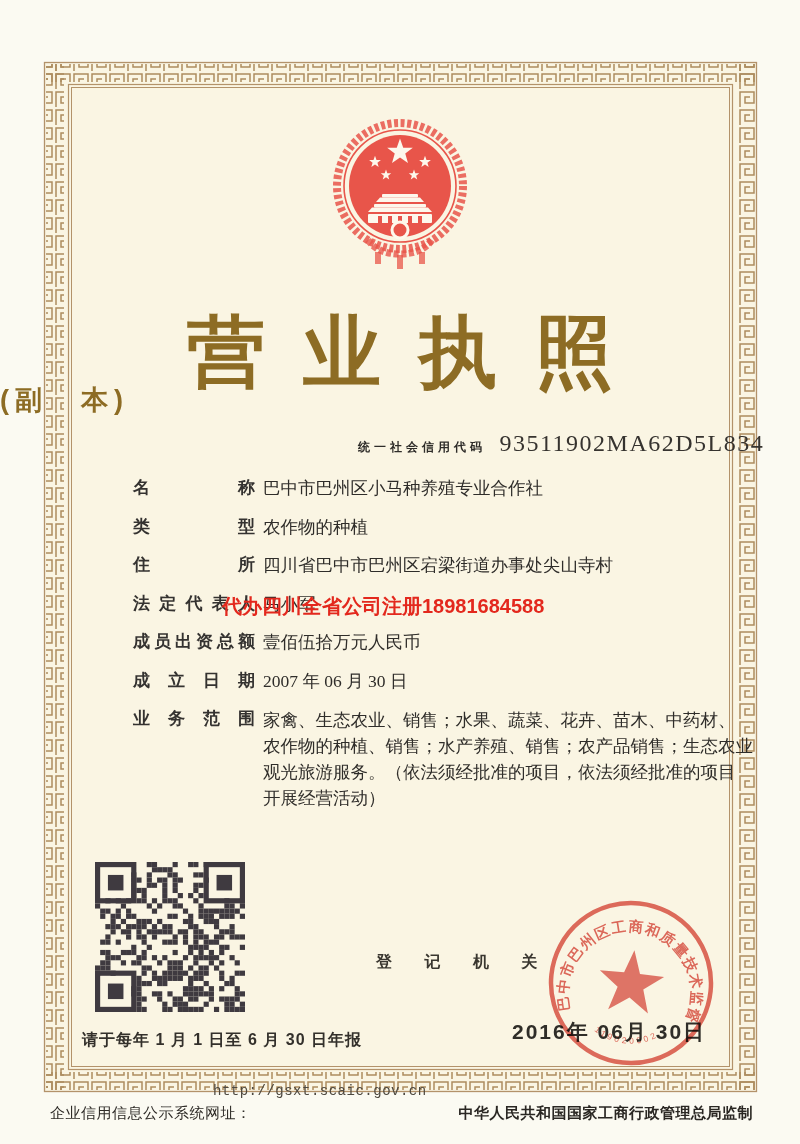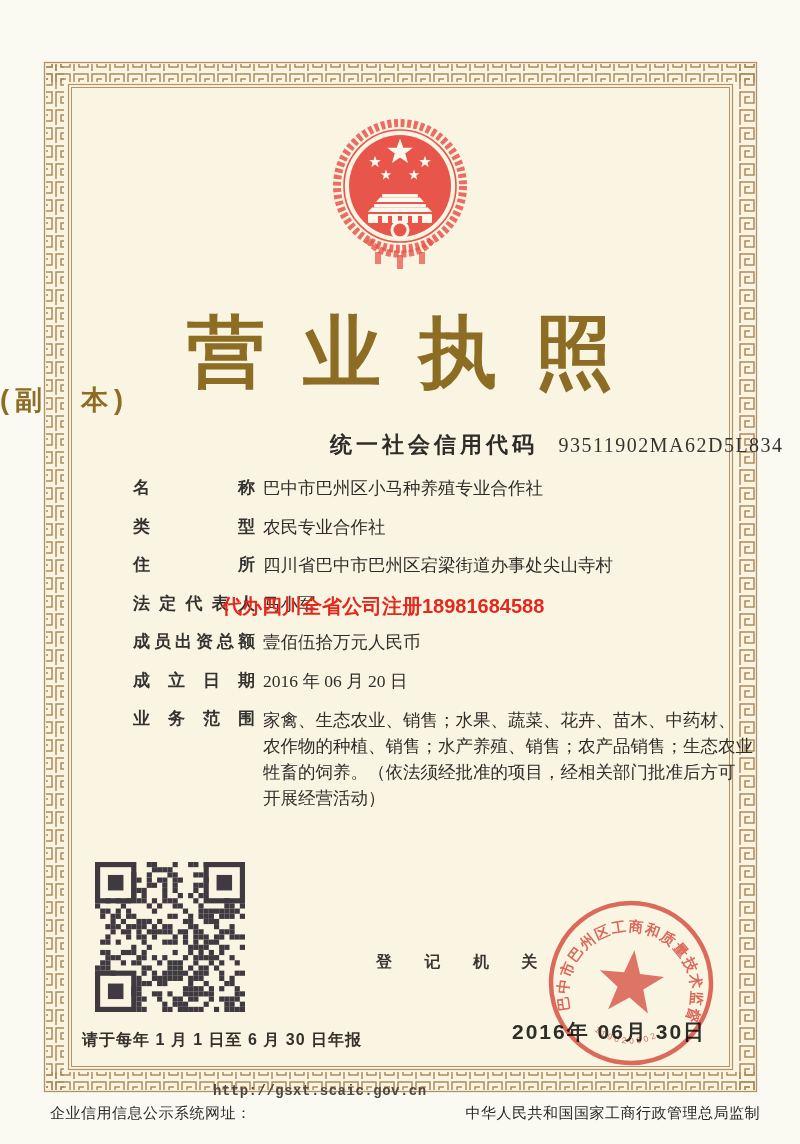--- a/index.html
+++ b/index.html
@@ -20,24 +20,24 @@
     font-size:78px;font-weight:bold;color:#8d6c24;letter-spacing:38px;
     text-indent:38px;white-space:nowrap;margin-top:19px;
   }
   .subtitle{
     position:absolute;left:0;top:382px;width:800px;text-align:left;
     font-size:27px;font-weight:bold;color:#8d6c24;letter-spacing:6px;
   }
   .code-line{
     position:absolute;left:330px;top:430px;white-space:nowrap;
   }
-  .code-label{font-size:22px;font-weight:bold;color:#2e2c29;letter-spacing:4px;}
+  .code-label{font-size:12px;font-weight:bold;color:#2e2c29;letter-spacing:4px;margin-left:28px;}
   .code-value{
     font-family:"Liberation Serif","DejaVu Serif",serif;
-    font-size:20px;color:#36332f;letter-spacing:1.5px;margin-left:16px;
+    font-size:24px;color:#36332f;letter-spacing:1.5px;margin-left:9px;
   }
 
   .info{position:absolute;left:133px;top:476px;width:560px;}
   .row{display:flex;margin-bottom:14.5px;}
   .row-label{
     width:122px;flex:0 0 122px;margin-right:8px;
     font-size:17px;font-weight:bold;color:#343230;
     display:flex;justify-content:space-between;line-height:24px;
   }
   .row-value{
@@ -66,27 +66,27 @@
   .issue-date{
     position:absolute;left:512px;top:1018px;
     font-size:21px;font-weight:bold;color:#2f2d28;white-space:nowrap;letter-spacing:2px;
   }
   .seal{position:absolute;left:544px;top:896px;width:174px;height:174px;
     transform:rotate(6deg);mix-blend-mode:multiply;opacity:.88;}
 
   .site-url{
     position:absolute;left:213px;top:1083px;
     font-family:"Liberation Mono","DejaVu Sans Mono",monospace;
-    font-size:14px;font-weight:bold;color:#4d483f;letter-spacing:.5px;text-align:right;
+    font-size:14px;font-weight:normal;color:#4d483f;letter-spacing:.5px;text-align:right;
   }
   .footer-left{
     position:absolute;left:50px;top:1104px;font-size:15px;color:#2e2b27;letter-spacing:.5px;
   }
   .footer-right{
-    position:absolute;right:40px;top:1104px;font-size:15px;font-weight:normal;color:#2a2723;letter-spacing:.5px;
+    position:absolute;right:47px;top:1104px;font-size:15px;font-weight:bold;color:#2a2723;letter-spacing:.5px;
   }
 </style>
 </head>
 <body>
 
 <div class="page">
 
   <div class="paper"></div>
 
   <svg class="frame-svg" width="800" height="1144">
@@ -148,21 +148,21 @@
           <span>名</span>
           <span>称</span>
         </div>
       <div class="row-value">巴中市巴州区小马种养殖专业合作社</div>
     </div>
     <div class="row">
       <div class="row-label spread">
           <span>类</span>
           <span>型</span>
         </div>
-      <div class="row-value">农民专业合作社</div>
+      <div class="row-value">农作物的种植</div>
     </div>
     <div class="row">
       <div class="row-label spread">
           <span>住</span>
           <span>所</span>
         </div>
       <div class="row-value">四川省巴中市巴州区宕梁街道办事处尖山寺村</div>
     </div>
     <div class="row">
       <div class="row-label spread">
@@ -185,33 +185,33 @@
         </div>
       <div class="row-value">壹佰伍拾万元人民币</div>
     </div>
     <div class="row">
       <div class="row-label spread">
           <span>成</span>
           <span>立</span>
           <span>日</span>
           <span>期</span>
         </div>
-      <div class="row-value">2016 年 06 月 20 日</div>
+      <div class="row-value">2007 年 06 月 30 日</div>
     </div>
     <div class="row">
       <div class="row-label spread">
           <span>业</span>
           <span>务</span>
           <span>范</span>
           <span>围</span>
         </div>
       <div class="row-value scope-lines">
         <div>家禽、生态农业、销售；水果、蔬菜、花卉、苗木、中药材、</div>
         <div>农作物的种植、销售；水产养殖、销售；农产品销售；生态农业</div>
-        <div>牲畜的饲养。（依法须经批准的项目，经相关部门批准后方可</div>
+        <div>观光旅游服务。（依法须经批准的项目，依法须经批准的项目</div>
         <div>开展经营活动）</div>
       </div>
     </div>
   </div>
 
   <div class="watermark">代办四川全省公司注册18981684588</div>
 
   <div class="qr"><svg width="150" height="150">
         <rect x="51.724137931034484" y="0" width="5.172413793103448" height="5.172413793103448" fill="#3f3a40"></rect>
         <rect x="56.896551724137936" y="0" width="5.172413793103448" height="5.172413793103448" fill="#3f3a40"></rect>

